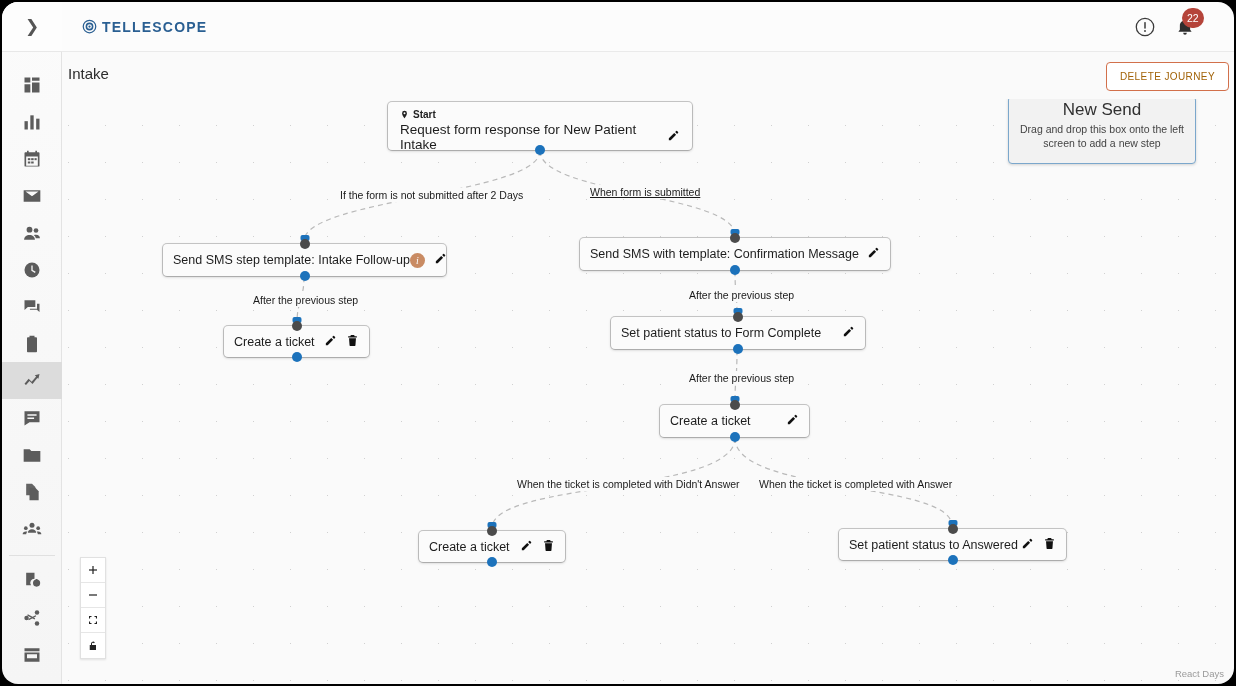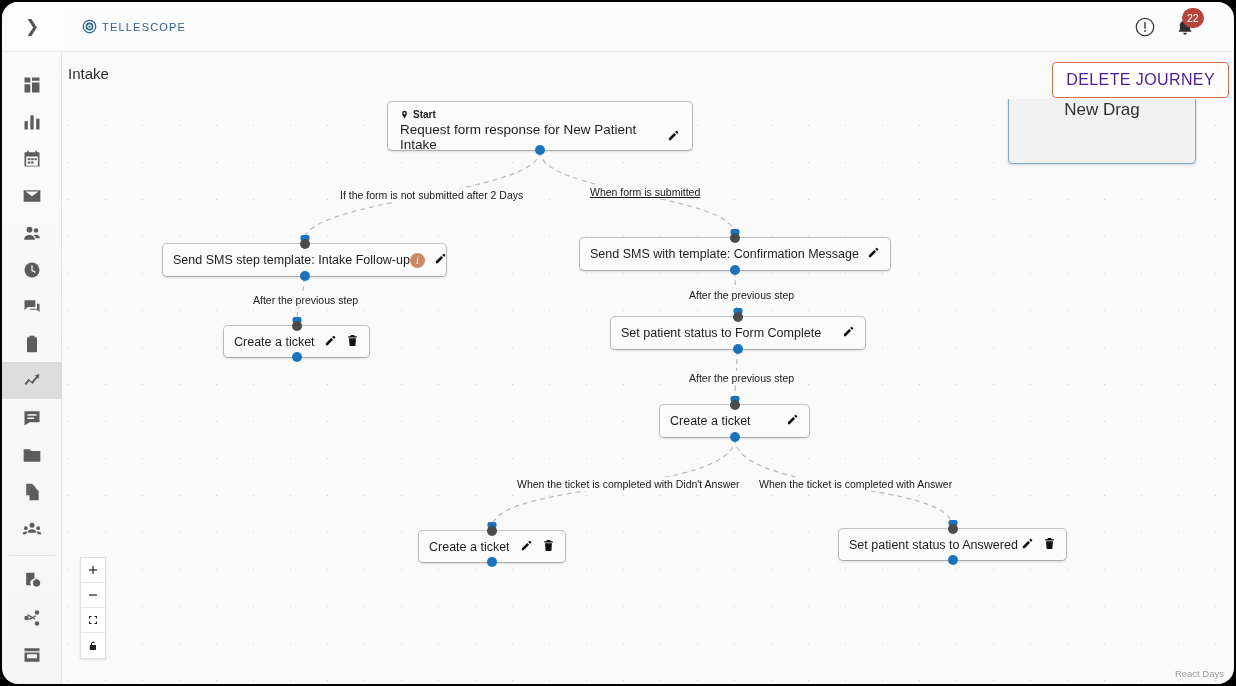--- a/index.html
+++ b/index.html
@@ -46,21 +46,21 @@
     position: absolute; left: 62px; top: 2px;
     width: 1172px; height: 50px;
     background: #fcfcfc;
     border-radius: 0 16px 0 0;
     border-bottom: 1px solid #eaeaea;
     display: flex; align-items: center;
   }
   #logo { display: flex; align-items: center; gap: 5px; margin-left: 20px; }
   #logo svg { width: 15px; height: 15px; }
   #logo .wordmark {
-    font-size: 11px; font-weight: normal; letter-spacing: 1.2px; color: #2a5f92;
+    font-size: 14px; font-weight: bold; letter-spacing: 1.2px; color: #2a5f92;
   }
   #header-right {
     margin-left: auto; margin-right: 38px;
     display: flex; align-items: center; gap: 18px;
   }
   .hdr-icon { position: relative; cursor: pointer; width: 22px; height: 22px; }
   .hdr-icon svg { width: 22px; height: 22px; }
   #bell-badge {
     position: absolute; top: -8px; left: 8px;
     min-width: 20px; height: 20px; border-radius: 10px;
@@ -76,23 +76,23 @@
     width: 1172px; height: 47px;
     background: #fafafa;
   }
   #page-title {
     position: absolute; left: 6px; top: 13px;
     font-size: 15px; color: #2c2c2c;
   }
   #delete-journey {
     position: absolute; right: 5px; top: 10px;
     border: 1px solid #d2704b;
-    color: #4c1d95;
+    color: #a16207;
     background: #ffffff;
-    font-size: 16px; letter-spacing: 0.4px;
+    font-size: 10px; letter-spacing: 0.4px;
     padding: 8px 13px;
     border-radius: 4px;
     cursor: pointer;
     font-family: "Liberation Sans", sans-serif;
   }
 
   
   #canvas {
     position: absolute; left: 62px; top: 99px;
     width: 1172px; height: 585px;
@@ -468,21 +468,22 @@
                 <path d="M9 2h6l1 2h4v2.4H4V4h4l1-2zM5.6 8h12.8l-1 13.2a1 1 0 0 1-1 .8H7.6a1 1 0 0 1-1-.8L5.6 8z"></path>
               </svg></span>
           </span>
           <div class="handle tgt-blue"></div>
           <div class="handle tgt"></div>
           <div class="handle src"></div>
         </div>
       </div>
 
     <div id="new-step">
-      <div class="ns-title">New Drag</div>
+      <div class="ns-title">New Send</div>
+      <div class="ns-sub">Drag and drop this box onto the left screen to add a new step</div>
     </div>
 
     <div id="zoom-ctrl">
       <div class="zc-btn">
         <svg viewBox="0 0 24 24">
             <rect x="10.8" y="4" width="2.4" height="16"></rect>
             <rect x="4" y="10.8" width="16" height="2.4"></rect>
           </svg>
       </div>
       <div class="zc-btn">

